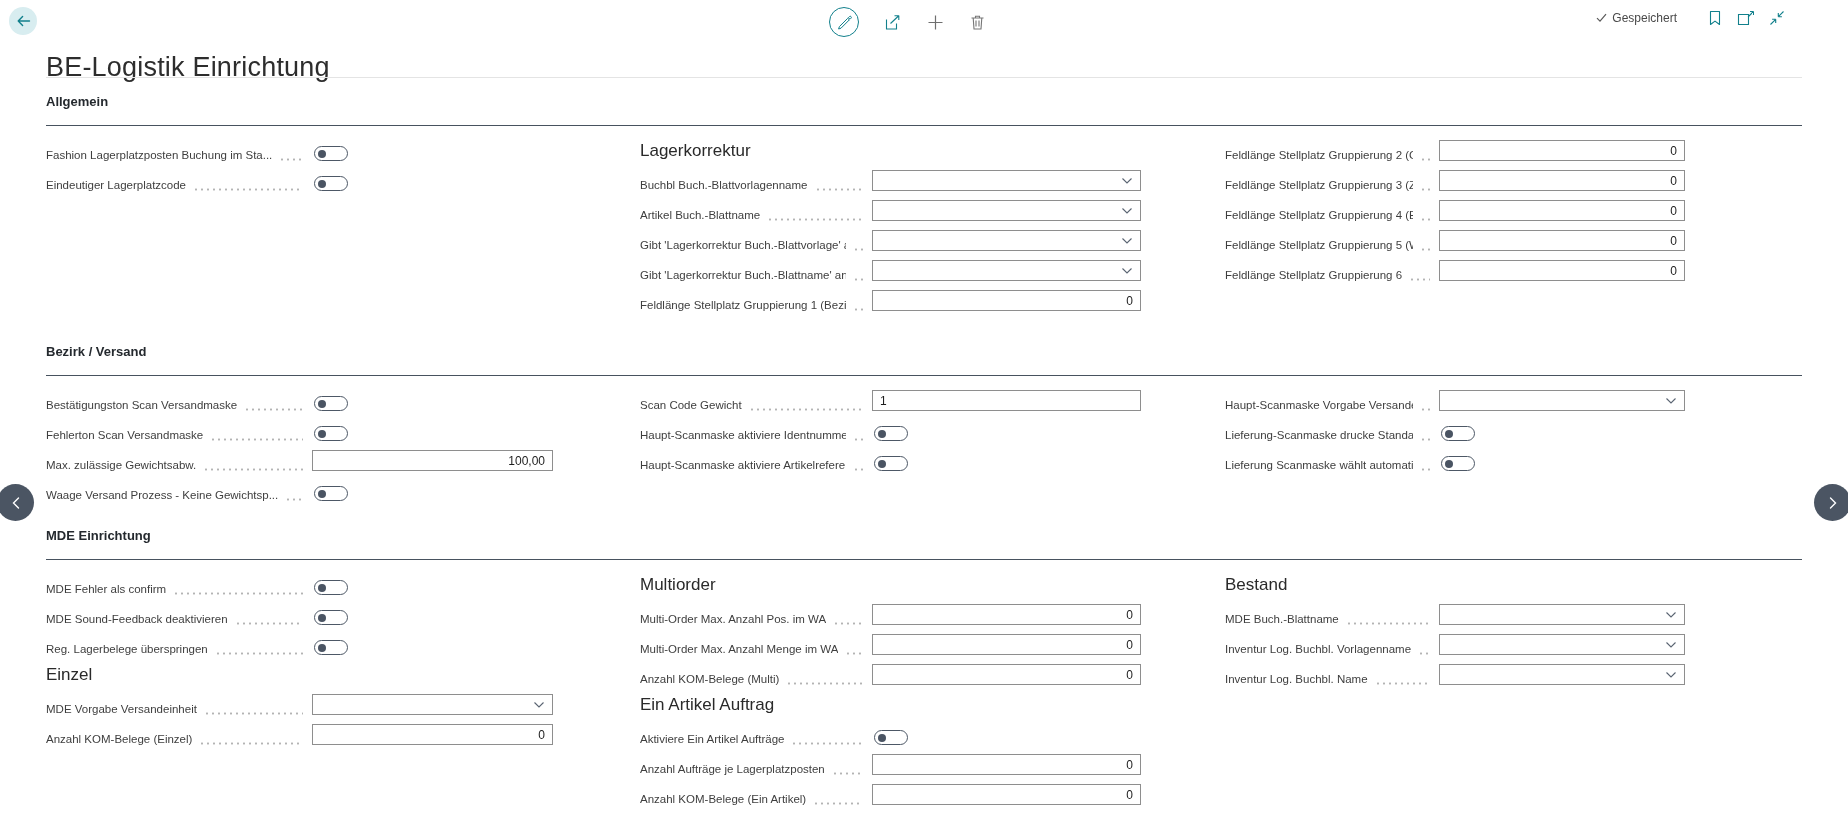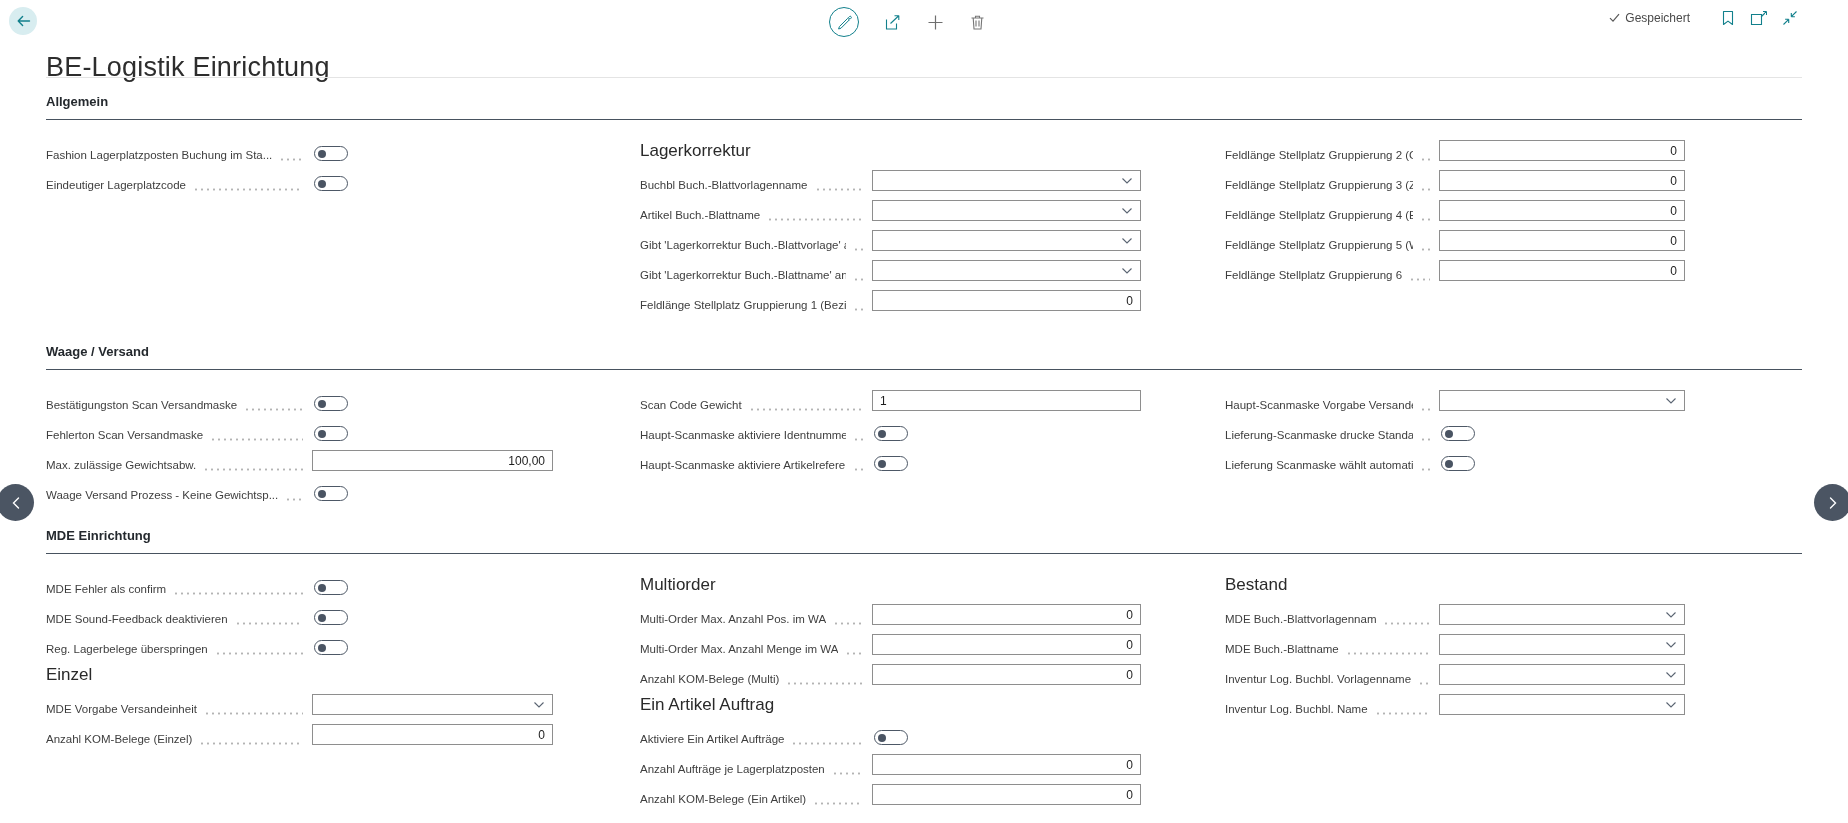--- a/index.html
+++ b/index.html
@@ -6,30 +6,30 @@
   body{
     width:1848px;height:823px;position:relative;overflow:hidden;
     background:#ffffff;font-family:"Liberation Sans",sans-serif;color:#333;
   }
   
   .back-btn{position:absolute;left:9px;top:7px;width:28px;height:28px;border-radius:50%;
     background:#d8edf0;border:none;display:flex;align-items:center;justify-content:center;cursor:pointer;padding:0}
   .center-actions{position:absolute;left:829px;top:6px;height:32px;display:flex;align-items:center;gap:25px}
   .icon-btn{background:none;border:none;padding:0;margin:0;display:flex;align-items:center;justify-content:center;cursor:pointer}
   .pencil-btn{width:30px;height:30px;border:1px solid #12808c;border-radius:50%}
-  .right-actions{position:absolute;right:50px;top:10px;display:flex;align-items:center;gap:15px}
+  .right-actions{position:absolute;right:63px;top:10px;display:flex;align-items:center;gap:15px}
   .saved{display:flex;align-items:center;gap:5px;font-size:12px;color:#4a4a4a;margin-right:16px}
   
   .page-title{position:absolute;left:46px;top:34px;font-size:27px;font-weight:300;color:#2d2d2d;letter-spacing:.2px}
   .title-rule{position:absolute;left:46px;top:77px;width:1756px;height:1px;background:#e4e4e4}
   
   .group{position:absolute;left:0;width:100%;height:0}
   .g-allgemein{top:94px}.g-waage{top:344px}.g-mde{top:528px}
   .group-header{position:absolute;left:46px;top:0;width:1756px;font-size:13px;font-weight:700;
-    color:#24292e;padding-bottom:10px;border-bottom:1px solid #47525f}
+    color:#24292e;padding-bottom:16px;border-bottom:1px solid #47525f}
   .col{position:absolute;top:37px}
   .c1{left:46px;width:507px}.c2{left:640px;width:501px}.c3{left:1225px;width:460px}
   .frow{display:flex;align-items:flex-end;height:30px}
   .flabel{font-size:11.5px;color:#3e3e3e;white-space:nowrap;overflow:hidden;flex:0 1 auto}
   .leader{flex:1 1 8px;min-width:10px;height:3px;margin:3px 9px 0 7px;
     background-image:radial-gradient(circle,#b4b4b4 1px,rgba(0,0,0,0) 1.2px);
     background-size:6px 3px;background-repeat:repeat-x;background-position:0 50%}
   .fctrl{flex:0 0 auto;display:flex;align-items:center}
   .c1 .fctrl{width:241px}.c2 .fctrl{width:269px}.c3 .fctrl{width:246px}
   .num,.txt{width:100%;height:21px;border:1px solid #8e8e8e;background:#fff;box-sizing:border-box;
@@ -224,21 +224,21 @@
         <span class="flabel">Feldlänge Stellplatz Gruppierung 6</span>
         <span class="leader"></span>
         <div class="fctrl">
           <input type="text" readonly="" class="num" value="0" style="">
         </div>
       </div>
     </div>
 </section>
 
 <section class="group g-waage">
-  <div class="group-header">Waage / Versand</div>
+  <div class="group-header">Bezirk / Versand</div>
   <div class="col c1">
       <div class="frow">
         <span class="flabel">Bestätigungston Scan Versandmaske</span>
         <span class="leader"></span>
         <div class="fctrl">
           <div class="toggle">
             <span class="knob"></span>
           </div>
         </div>
       </div>
@@ -430,32 +430,20 @@
         <span class="flabel">Anzahl KOM-Belege (Ein Artikel)</span>
         <span class="leader"></span>
         <div class="fctrl">
           <input type="text" readonly="" class="num" value="0" style="">
         </div>
       </div>
     </div>
   <div class="col c3">
       <div class="frow">
         <div class="subhead">Bestand</div>
-      </div>
-      <div class="frow">
-        <span class="flabel">MDE Buch.-Blattvorlagennam</span>
-        <span class="leader"></span>
-        <div class="fctrl">
-          <div class="combo">
-            <span class="combo-val"></span>
-            <svg class="chev" width="12" height="8" viewBox="0 0 12 8">
-              <path d="M1.5 1.5 6 6l4.5-4.5" fill="none" stroke="#5a6472" stroke-width="1.1"></path>
-            </svg>
-          </div>
-        </div>
       </div>
       <div class="frow">
         <span class="flabel">MDE Buch.-Blattname</span>
         <span class="leader"></span>
         <div class="fctrl">
           <div class="combo">
             <span class="combo-val"></span>
             <svg class="chev" width="12" height="8" viewBox="0 0 12 8">
               <path d="M1.5 1.5 6 6l4.5-4.5" fill="none" stroke="#5a6472" stroke-width="1.1"></path>
             </svg>

